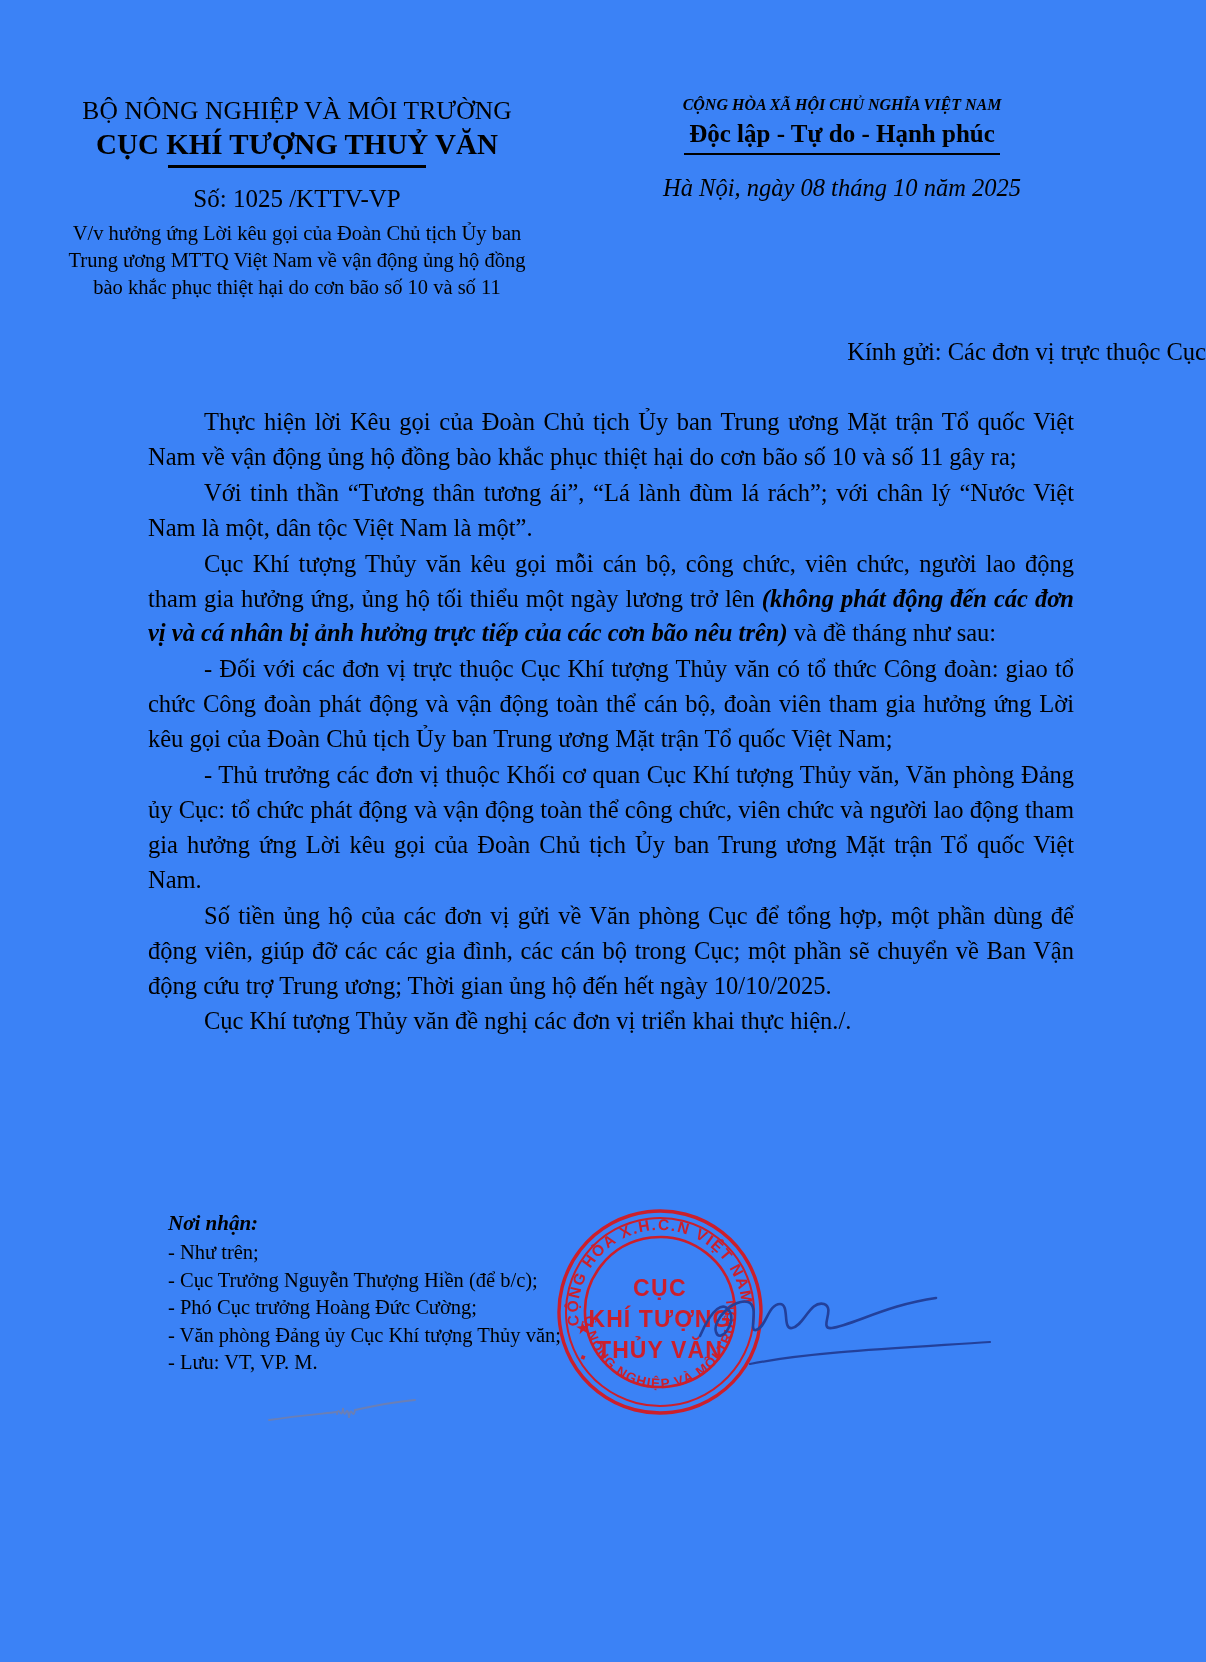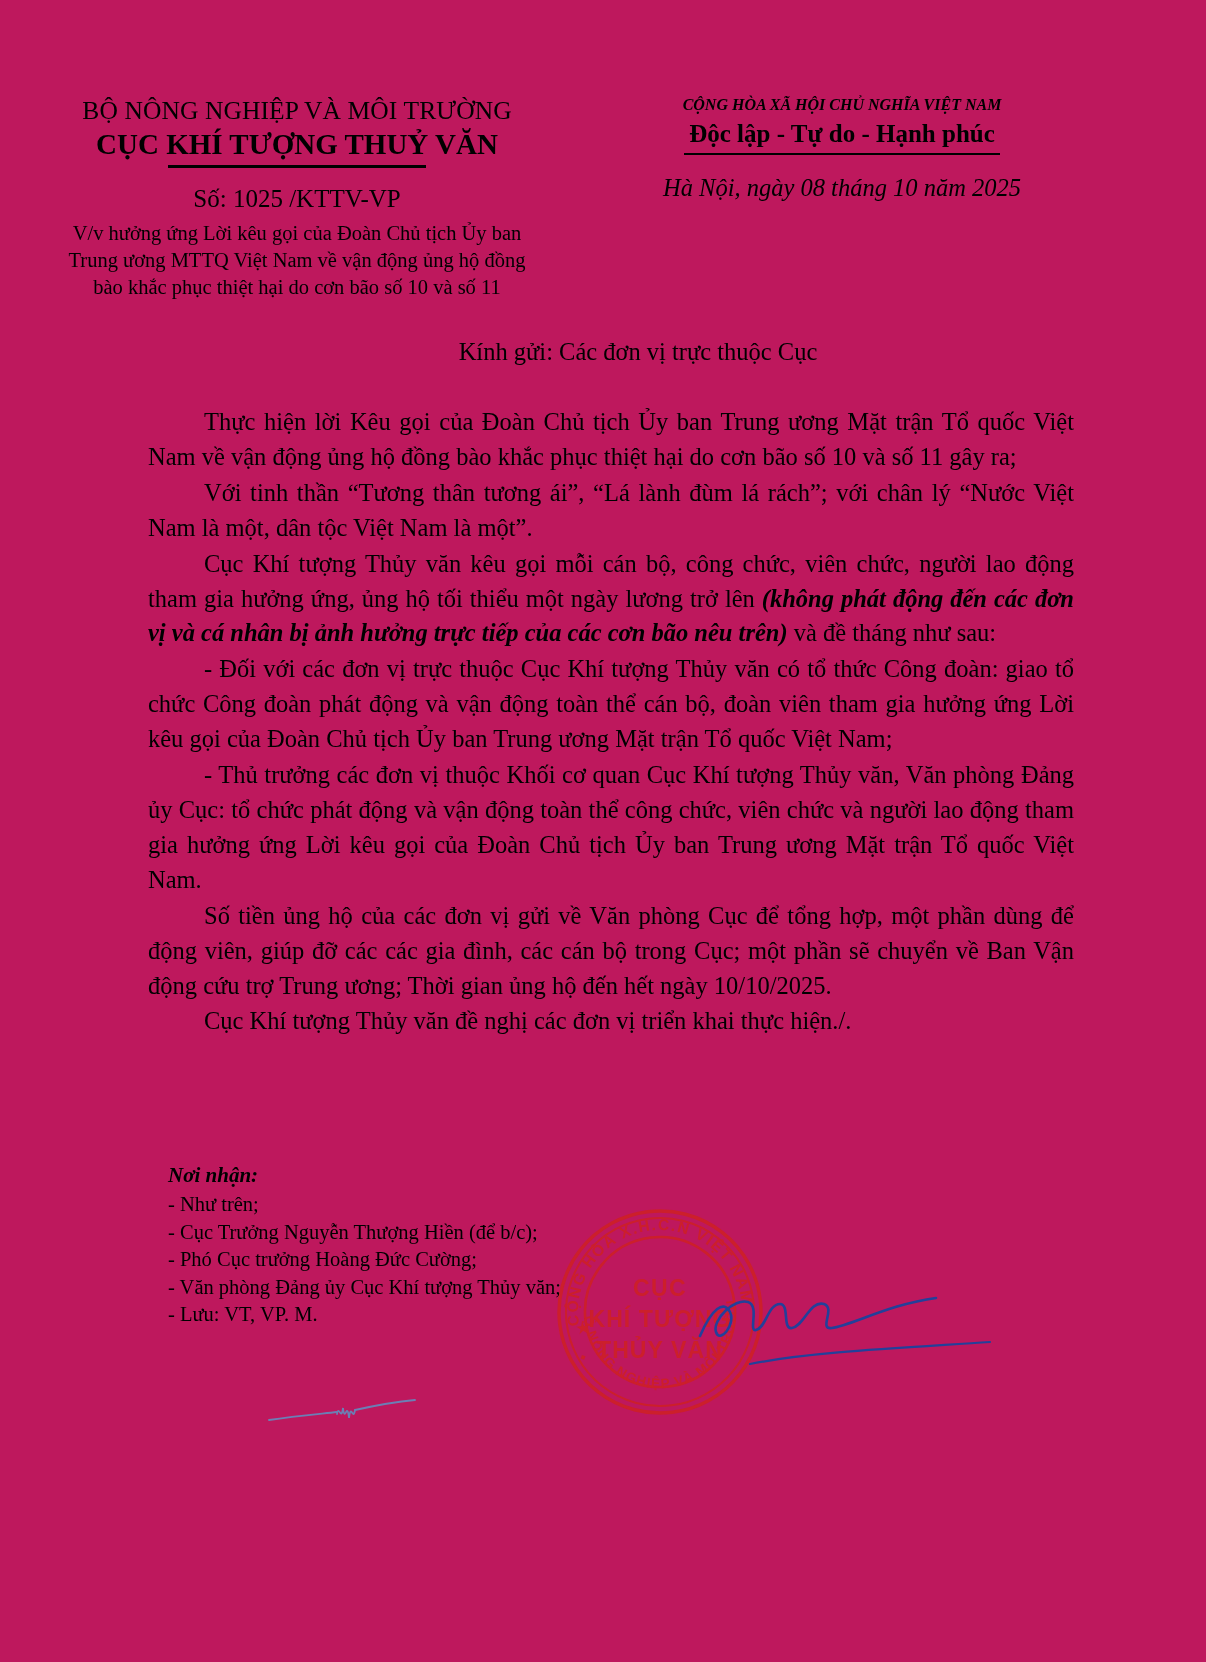--- a/index.html
+++ b/index.html
@@ -8,21 +8,21 @@
     background: #ffffff;
   }
   body {
     font-family: "Liberation Serif", "DejaVu Serif", serif;
     color: #000000;
   }
   .page {
     position: relative;
     width: 1206px;
     height: 1662px;
-    background: #be185d;
+    background: #3b82f6;
     overflow: hidden;
     box-sizing: border-box;
   }
 
   
   .header {
     position: absolute;
     top: 96px;
     left: 0;
     width: 1206px;
@@ -99,21 +99,21 @@
     margin-top: 19px;
     white-space: nowrap;
   }
 
   
   .recipient-line {
     position: absolute;
     top: 338px;
     left: 0;
     width: 1206px;
-    text-align: center;
+    text-align: right;
     font-size: 24.5px;
     padding-left: 70px;
     box-sizing: border-box;
   }
 
   
   .body-text {
     position: absolute;
     top: 405px;
     left: 148px;
@@ -131,21 +131,21 @@
     margin-top: 1px;
   }
   .emph {
     font-weight: bold;
     font-style: italic;
   }
 
   
   .footer {
     position: absolute;
-    top: 1150px;
+    top: 1198px;
     left: 0;
     width: 1206px;
     height: 400px;
   }
   .recipients-block {
     position: absolute;
     top: 12px;
     left: 168px;
     width: 430px;
   }

